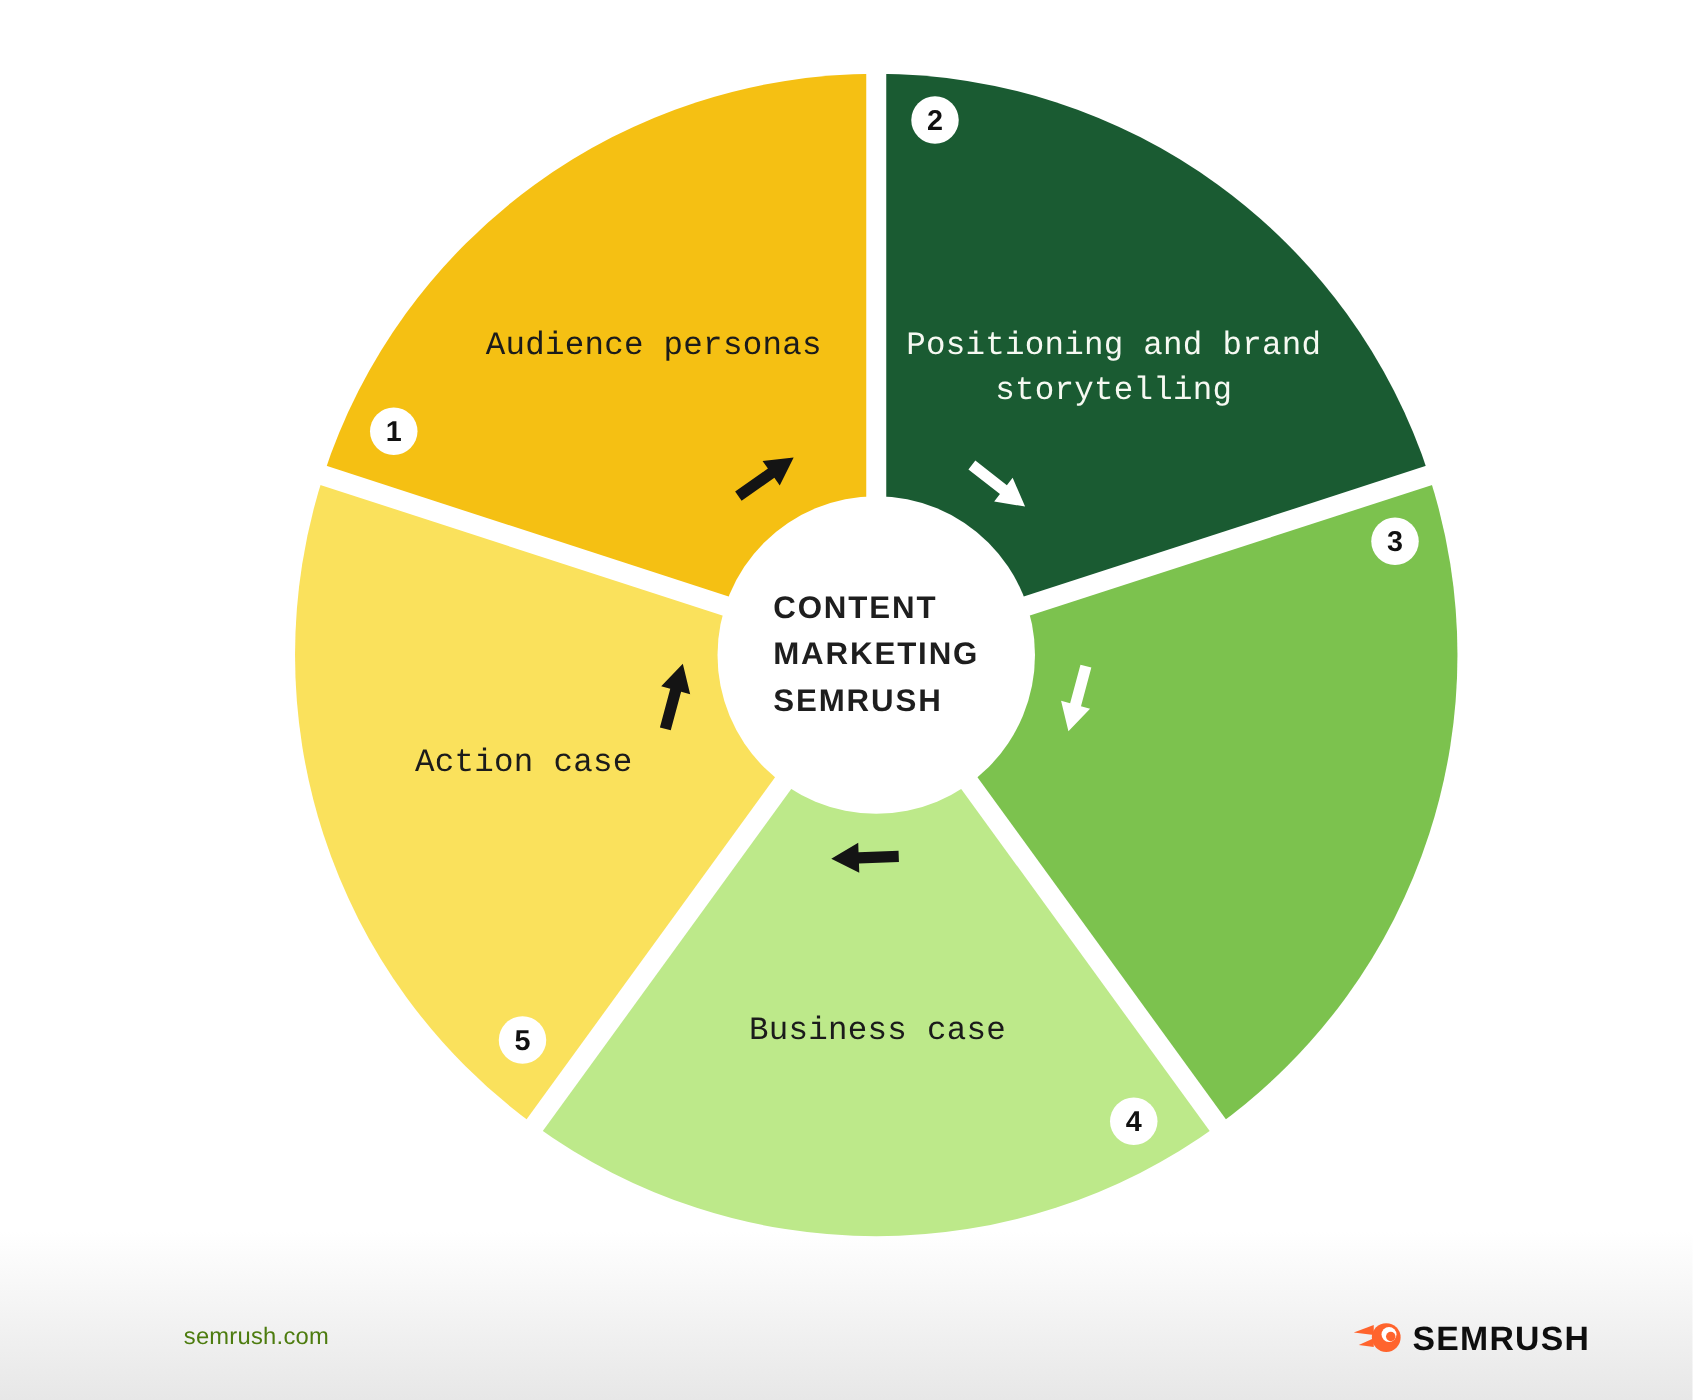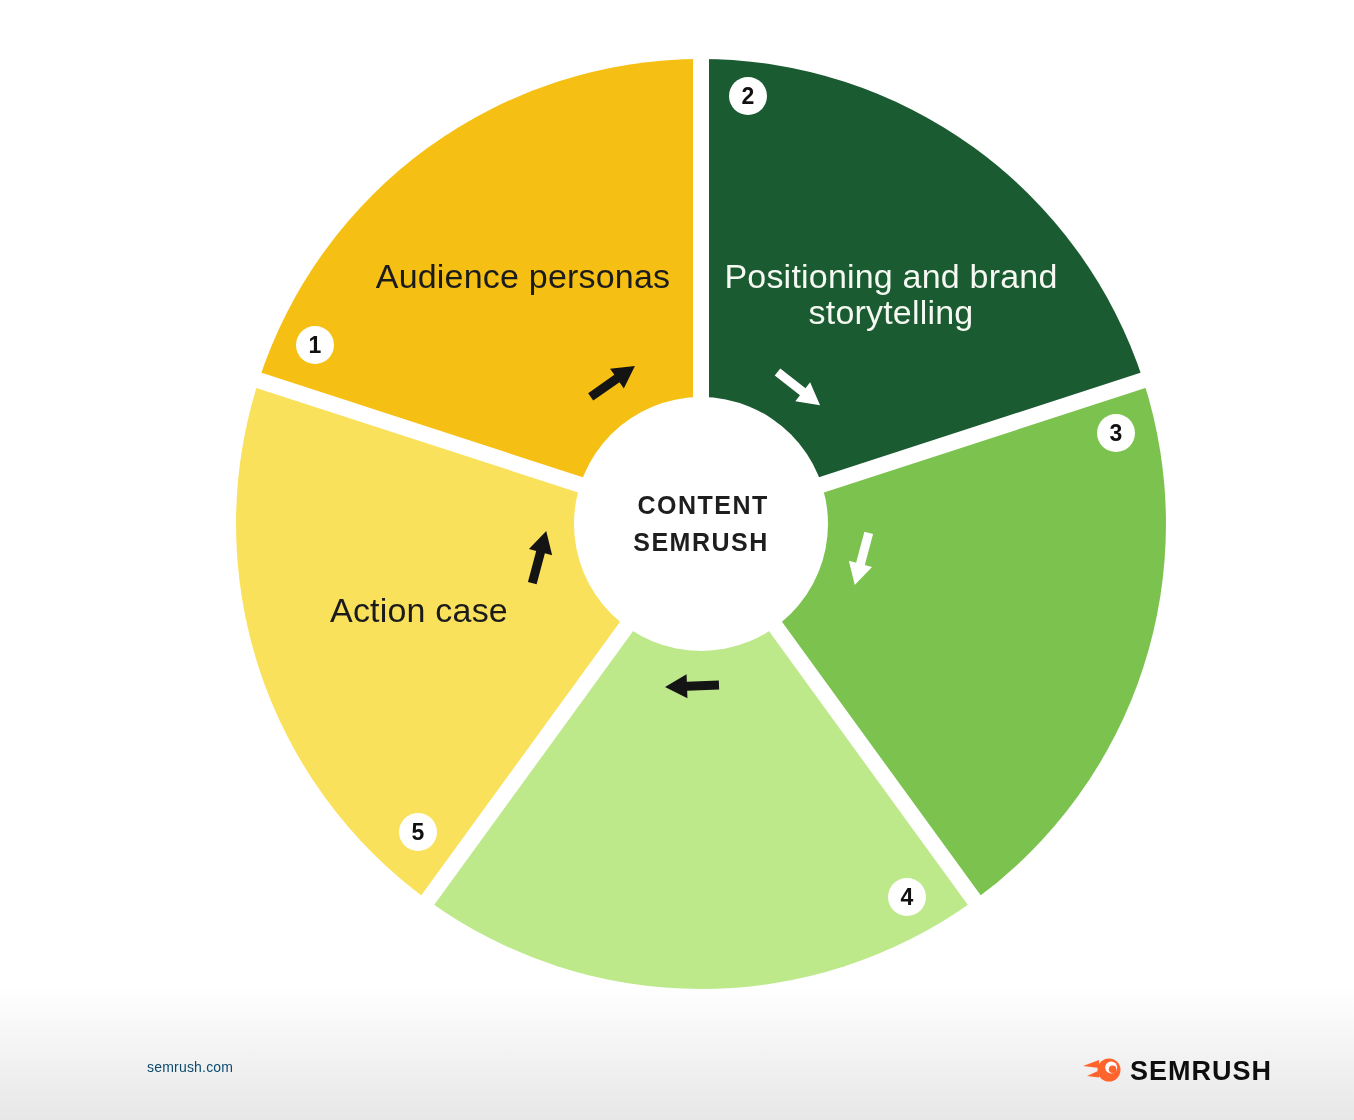--- a/index.html
+++ b/index.html
@@ -10,54 +10,54 @@
   }
   .stage { position: absolute; inset: 0; }
   .footer-strip {
     position: absolute; left: 0; top: 985px; width: 1354px; height: 135px;
     background: linear-gradient(180deg, rgba(235,235,235,0) 0%, #e7e7e7 100%);
   }
   svg.diagram-svg { position: absolute; left: 0; top: 0; }
 
   .label {
     position: absolute; transform: translate(-50%, -50%);
-    font-size: 34px; line-height: 36px; font-weight: 500;
-    text-align: center; letter-spacing: 0.2px;
+    font-size: 26px; line-height: 36px; font-weight: 500;
+    text-align: center; letter-spacing: 0.2px; font-family: Liberation Mono, monospace;
   }
   .label.dark  { color: #1b1b1b; }
   .label.light { color: #f6f9f2; }
   #label-1 { left: 523px; top: 276px; white-space: nowrap; }
   #label-2 { left: 891px; top: 294px; width: 345px; }
   #label-3 { left: 979px; top: 627px; width: 300px; }
   #label-4 { left: 702px; top: 824px; white-space: nowrap; }
   #label-5 { left: 419px; top: 610px; white-space: nowrap; }
 
   .center-text {
     position: absolute; left: 701px; top: 524px;
     transform: translate(-50%, -50%);
     font-size: 25px; line-height: 37px; font-weight: 600;
-    letter-spacing: 1.5px; color: #1e1e1e; text-align: right;
+    letter-spacing: 1.5px; color: #1e1e1e; text-align: left;
     white-space: nowrap;
   }
 
   .badge {
     position: absolute; width: 38px; height: 38px; border-radius: 50%;
     background: #ffffff; color: #111111;
     font-size: 23px; line-height: 38px; font-weight: 700; text-align: center;
     box-sizing: border-box;
   }
   #badge-1 { left: 296px; top: 326px; }
   #badge-2 { left: 729px; top:  77px; }
   #badge-3 { left: 1097px; top: 414px; }
   #badge-4 { left: 888px; top: 878px; }
   #badge-5 { left: 399px; top: 813px; }
 
   .site-link {
     position: absolute; left: 147px; top: 1059px;
-    font-size: 14px; color: #0c4a6e; letter-spacing: 0.2px;
+    font-size: 19px; color: #4d7c0f; letter-spacing: 0.2px;
   }
   .brand {
     position: absolute; left: 1083px; top: 1056px;
     display: flex; align-items: flex-start; gap: 7px;
   }
   .brand-name {
     font-size: 27px; font-weight: 700; letter-spacing: 1px;
     color: #0e0e0e; line-height: 30px;
   }
 </style>
@@ -92,24 +92,26 @@
       <path d="M-26 -4.5 L6 -4.5 L6 -12 L28 0 L6 12 L6 4.5 L-26 4.5 Z" transform="translate(612,382) rotate(-35)" fill="#141414"></path>
       <path d="M-26 -4.5 L6 -4.5 L6 -12 L28 0 L6 12 L6 4.5 L-26 4.5 Z" transform="translate(798,388) rotate(38)" fill="#FFFFFF"></path>
       <path d="M-26 -4.5 L6 -4.5 L6 -12 L28 0 L6 12 L6 4.5 L-26 4.5 Z" transform="translate(862,558) rotate(105)" fill="#FFFFFF"></path>
       <path d="M-26 -4.5 L6 -4.5 L6 -12 L28 0 L6 12 L6 4.5 L-26 4.5 Z" transform="translate(693,686) rotate(178)" fill="#141414"></path>
       <path d="M-26 -4.5 L6 -4.5 L6 -12 L28 0 L6 12 L6 4.5 L-26 4.5 Z" transform="translate(539,558) rotate(-75)" fill="#141414"></path>
     </g>
   </svg>
 
   <div class="label dark" id="label-1">Audience personas</div>
   <div class="label light" id="label-2">Positioning and brand storytelling</div>
+  <div class="label dark" id="label-4">Business case</div>
   <div class="label dark" id="label-5">Action case</div>
 
   <div class="center-text">
     <div>CONTENT</div>
+    <div>MARKETING</div>
     <div>SEMRUSH</div>
   </div>
 
   <div class="badge" id="badge-1">1</div>
   <div class="badge" id="badge-2">2</div>
   <div class="badge" id="badge-3">3</div>
   <div class="badge" id="badge-4">4</div>
   <div class="badge" id="badge-5">5</div>
 
   <div class="site-link">semrush.com</div>

